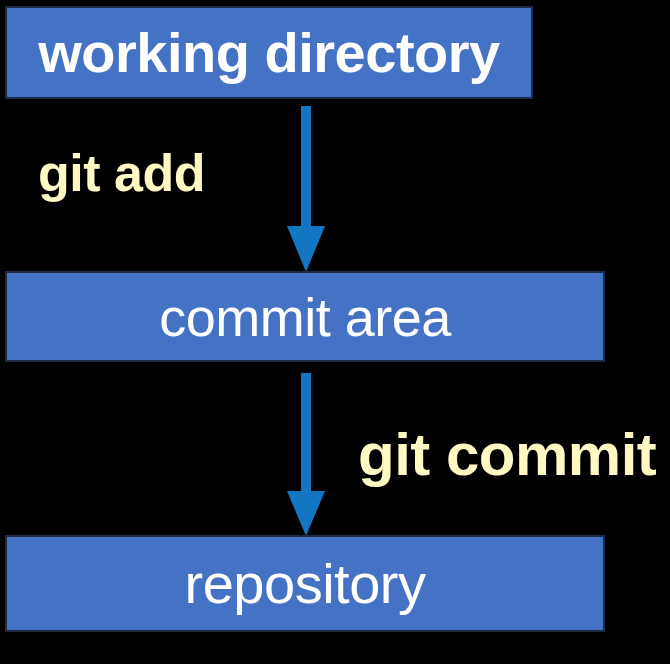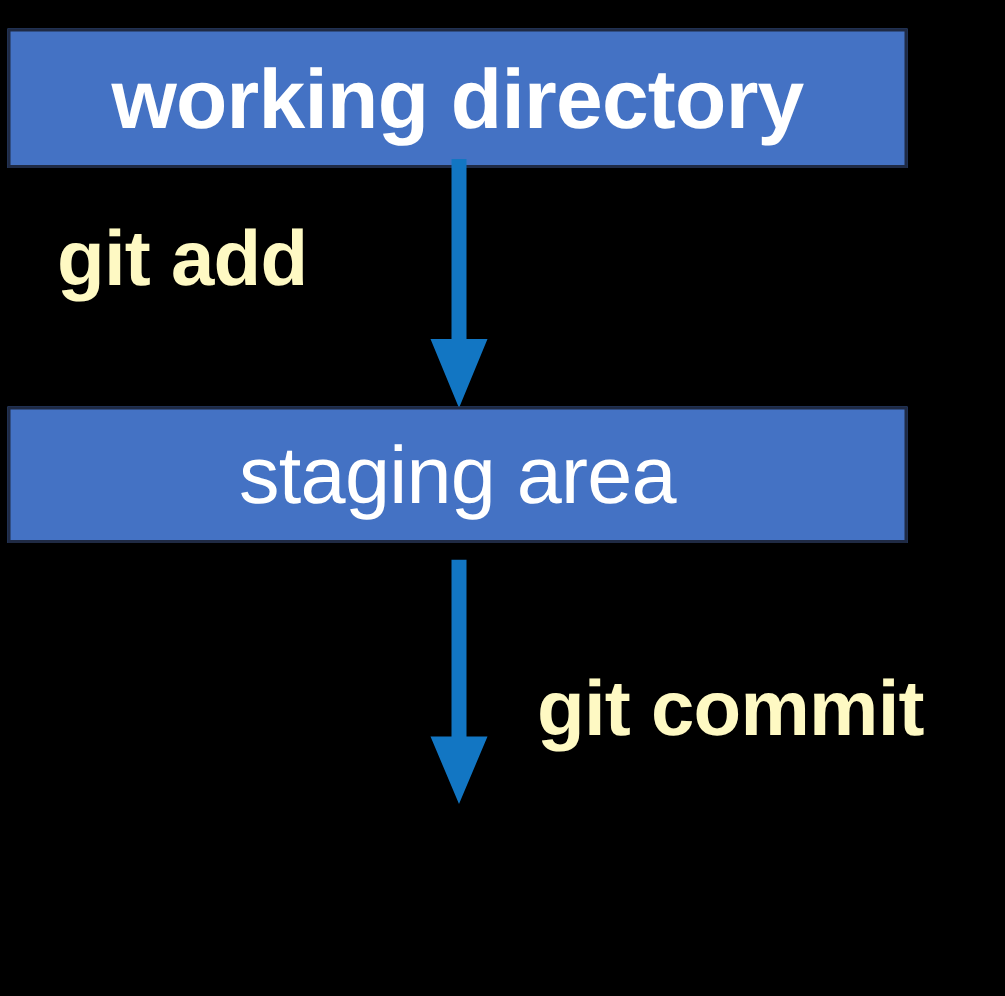--- a/index.html
+++ b/index.html
@@ -33,22 +33,22 @@
   .stage-label {
     color: #ffffff;
     line-height: 1;
     letter-spacing: -0.5px;
     white-space: nowrap;
     text-align: center;
   }
 
   #box-working {
     left: 5px;
-    top: 19px;
-    width: 600px;
+    top: 6px;
+    width: 528px;
     height: 93px;
   }
   #box-working .stage-label {
     font-size: 56px;
     font-weight: 700;
   }
 
   #box-staging {
     left: 5px;
     top: 271px;
@@ -100,47 +100,50 @@
     white-space: nowrap;
     letter-spacing: -0.5px;
   }
   #label-git-add {
     left: 38px;
     top: 147px;
     font-size: 52px;
   }
   #label-git-commit {
     left: 358px;
-    top: 447px;
-    font-size: 52px;
+    top: 425px;
+    font-size: 60px;
   }
 </style>
 </head>
 <body>
 
 <div id="canvas">
 
   <div class="stage-box" id="box-working">
     <span class="stage-label">working directory</span>
   </div>
 
   <div class="flow-arrow" id="arrow-add">
     <svg viewBox="0 0 40 166" preserveAspectRatio="none">
       <path d="M 15 0 L 25 0 L 25 120 L 39 120 L 20 166 L 1 120 L 15 120 Z" fill="#1276c3"></path>
     </svg>
   </div>
 
   <div class="command-label" id="label-git-add">git add</div>
 
   <div class="stage-box" id="box-staging">
-    <span class="stage-label">staging area</span>
+    <span class="stage-label">commit area</span>
   </div>
 
   <div class="flow-arrow" id="arrow-commit">
     <svg viewBox="0 0 40 163" preserveAspectRatio="none">
       <path d="M 15 0 L 25 0 L 25 118 L 39 118 L 20 163 L 1 118 L 15 118 Z" fill="#1276c3"></path>
     </svg>
   </div>
 
   <div class="command-label" id="label-git-commit">git commit</div>
 
+  <div class="stage-box" id="box-repository">
+    <span class="stage-label">repository</span>
+  </div>
 
 </div>
 
 </body></html>

